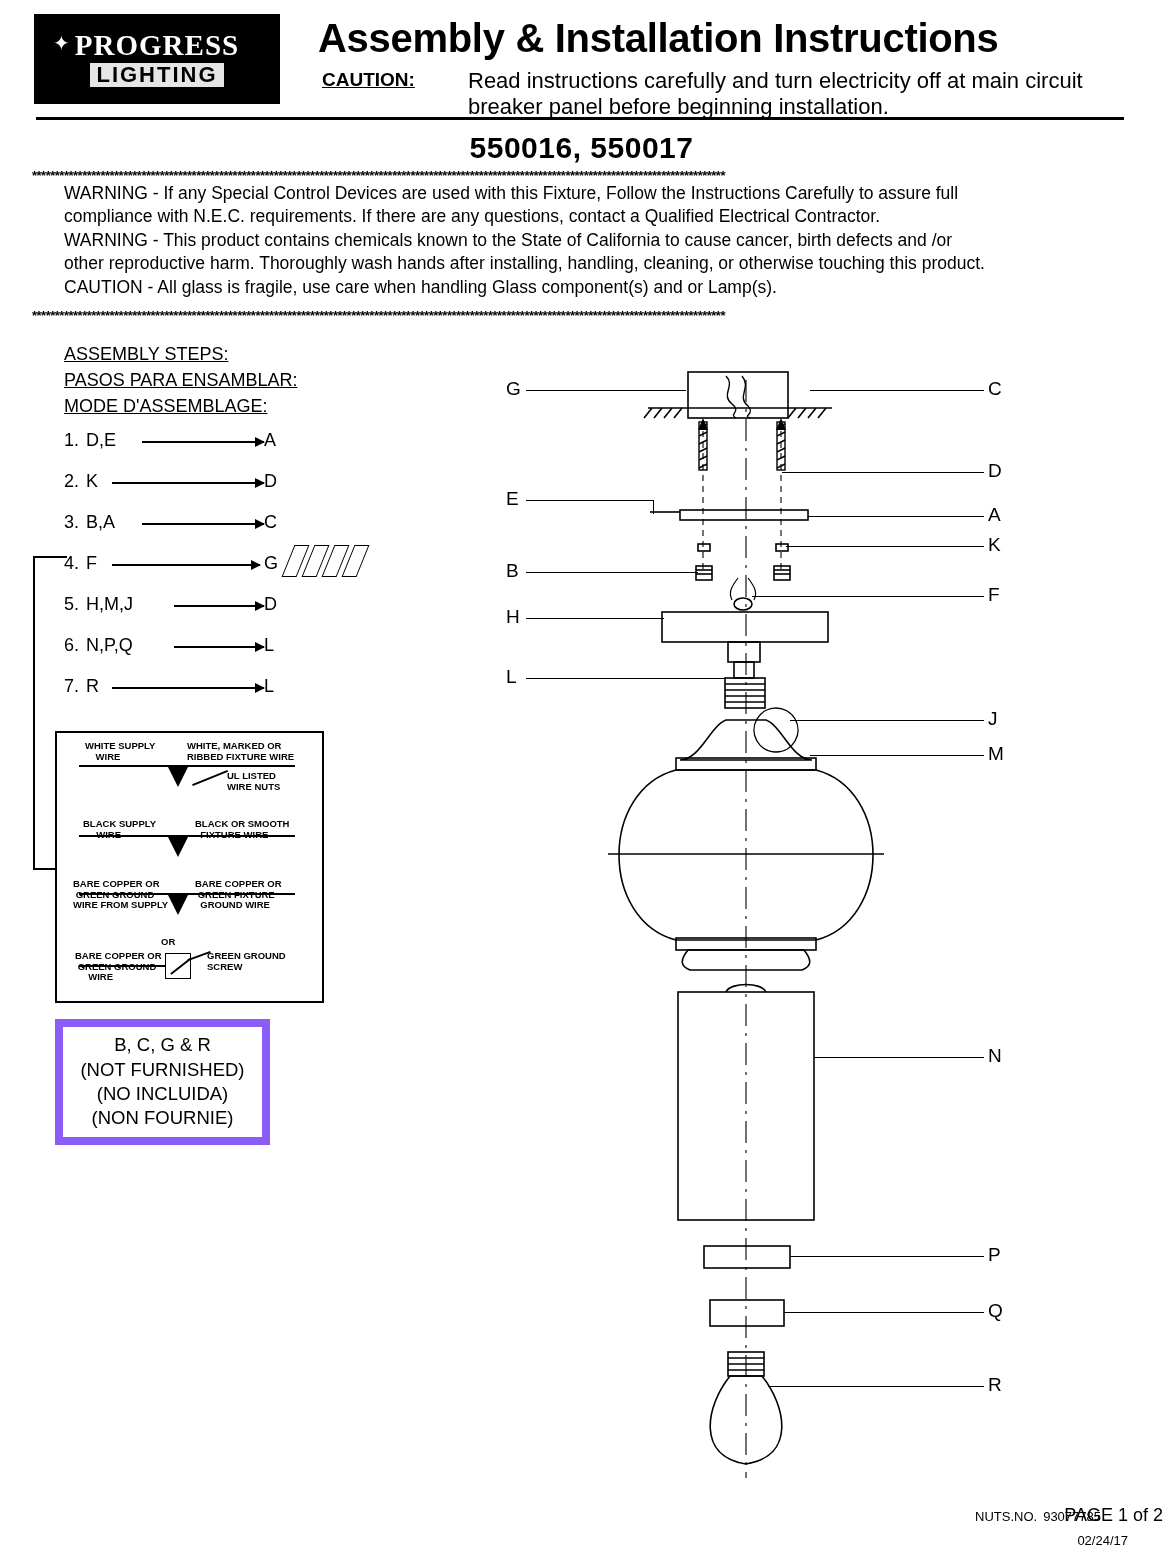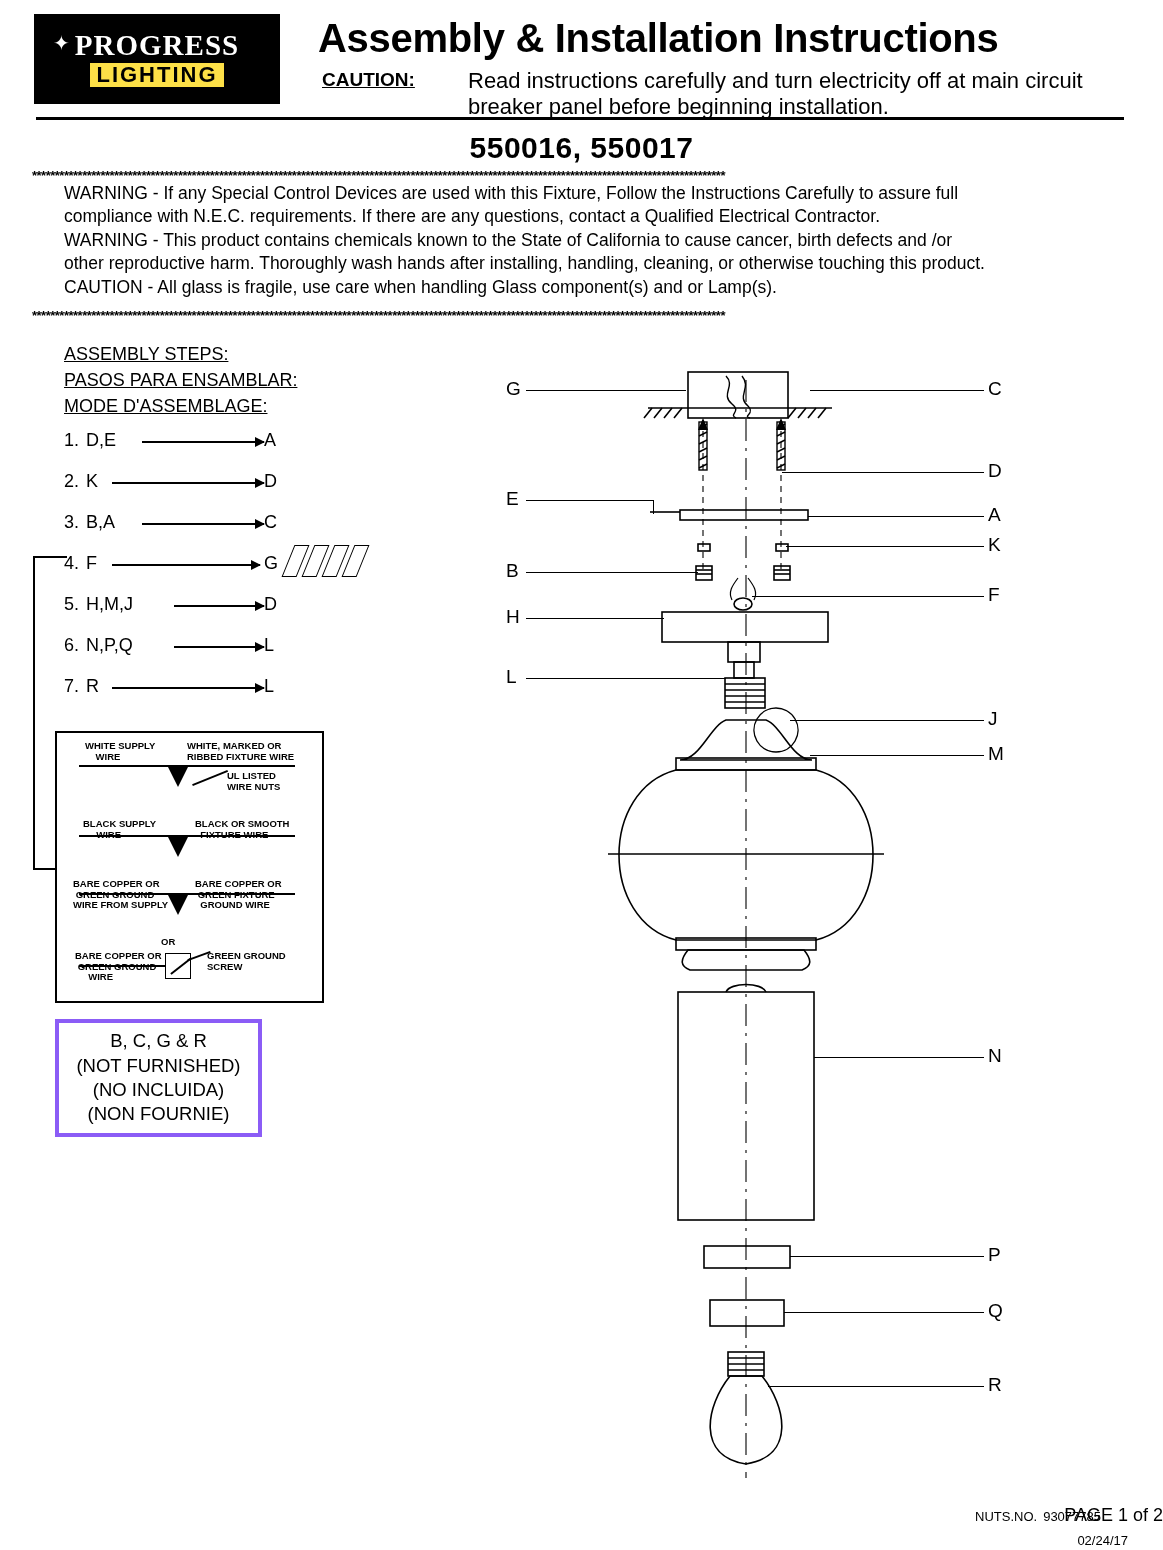--- a/index.html
+++ b/index.html
@@ -13,21 +13,21 @@
   }
   .page{position:absolute;left:0;top:0;width:1163px;height:1550px;}
 
   
   .logo{
     position:absolute;left:34px;top:14px;width:244px;height:88px;
     background:#000;border:1px solid #000;
     display:flex;flex-direction:column;align-items:center;justify-content:center;
   }
   .logo .l1{color:#fff;font-family:"Liberation Serif",serif;font-size:29px;letter-spacing:1px;font-weight:bold;line-height:1;}
-  .logo .l2{color:#000;background:#fde047;font-family:"Liberation Sans",sans-serif;font-size:22px;font-weight:bold;letter-spacing:2px;line-height:1.05;padding:0 6px;margin-top:3px;}
+  .logo .l2{color:#000;background:#e5e5e5;font-family:"Liberation Sans",sans-serif;font-size:22px;font-weight:bold;letter-spacing:2px;line-height:1.05;padding:0 6px;margin-top:3px;}
   .logo .star{position:absolute;left:18px;top:16px;color:#fff;font-size:20px;}
 
   .title{
     position:absolute;left:318px;top:16px;width:790px;
     font-size:40px;font-weight:bold;letter-spacing:-0.3px;
     font-family:"Liberation Sans",sans-serif;
   }
   .caution-label{
     position:absolute;left:322px;top:69px;font-size:19px;font-weight:bold;text-decoration:underline;
   }
@@ -81,21 +81,21 @@
   }
 
   
   .wirebox{position:absolute;left:55px;top:731px;width:265px;height:268px;border:2px solid #000;background:#fff;}
   .wirebox .lbl{position:absolute;font-size:9.5px;font-weight:bold;line-height:1.12;}
   .wirebox .ln{position:absolute;background:#000;height:1.5px;}
   .nut{position:absolute;width:0;height:0;border-left:11px solid transparent;border-right:11px solid transparent;border-top:22px solid #000;}
   .nut-o{position:absolute;width:24px;height:24px;border:1.5px solid #000;}
 
   
-  .nfbox{position:absolute;left:55px;top:1019px;width:199px;height:110px;border:4px solid #8b5cf6;
+  .nfbox{position:absolute;left:55px;top:1019px;width:199px;height:110px;border:8px solid #8b5cf6;
     display:flex;flex-direction:column;align-items:center;justify-content:center;font-size:18.5px;line-height:1.32;text-align:center;}
 
   
   .diagram{position:absolute;left:480px;top:360px;width:660px;height:1120px;}
   .callout{position:absolute;font-size:19px;}
   .cline{position:absolute;height:1.2px;background:#000;}
   .cvert{position:absolute;width:1.2px;background:#000;}
 
   
   .footer-page{position:absolute;left:0;top:1505px;width:1163px;text-align:right;font-size:18px;}

